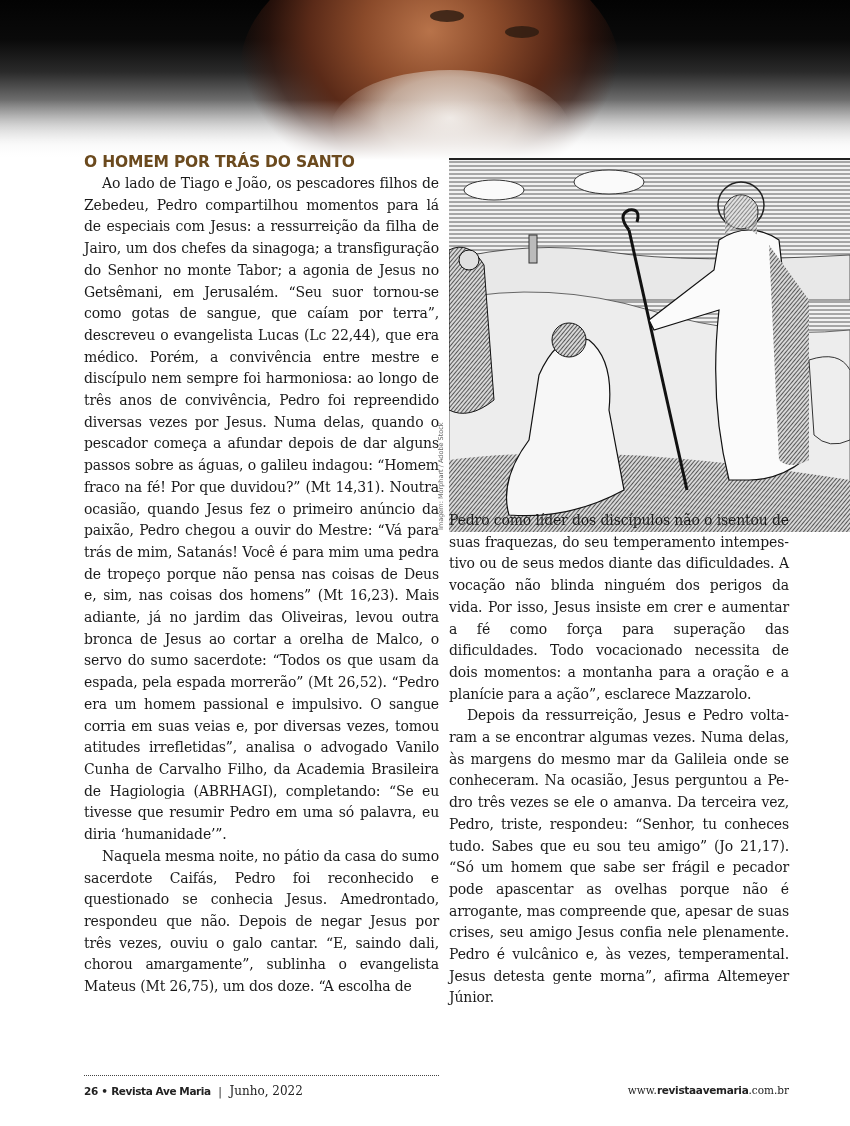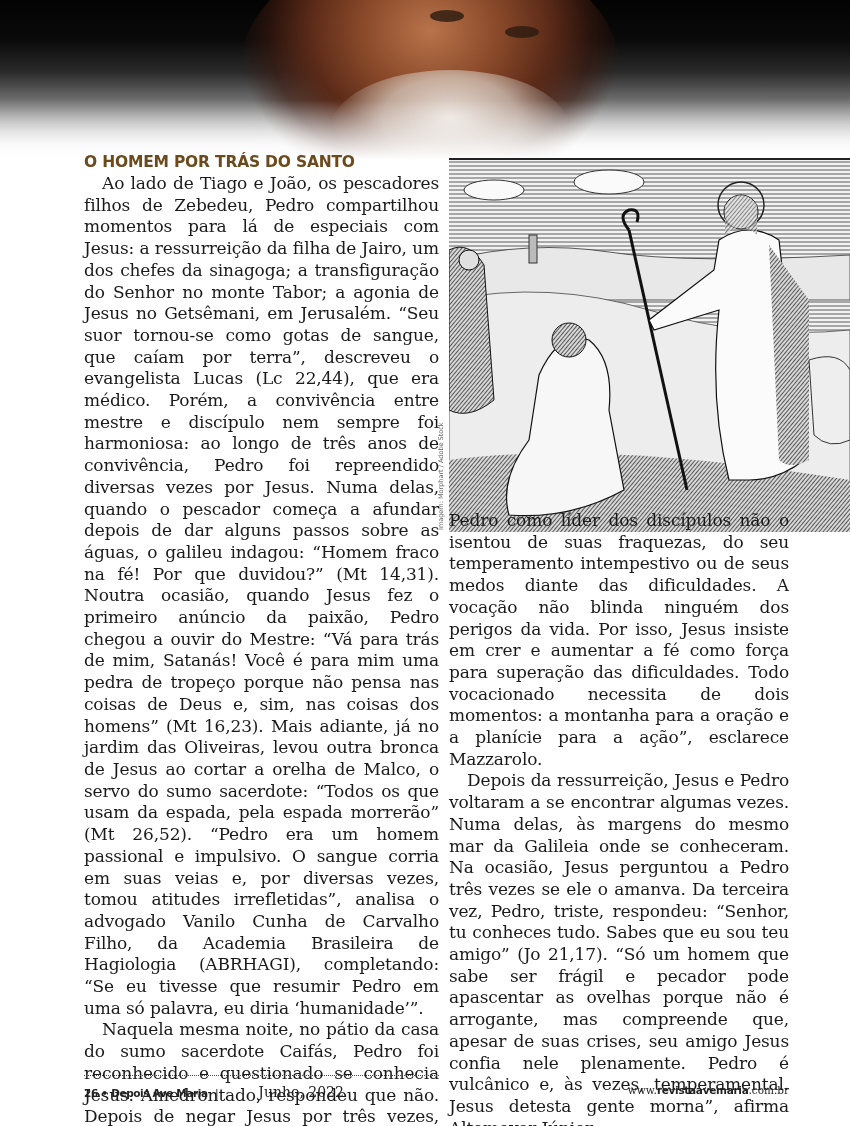--- a/index.html
+++ b/index.html
@@ -9,33 +9,33 @@
   .hero .glow { position:absolute; left:240px; top:-60px; width:380px; height:260px; border-radius:50%;
     background: radial-gradient(ellipse at 50% 35%, #b8734a 0%, #8a4a2a 25%, #5a2a18 45%, rgba(60,25,15,0.6) 60%, rgba(0,0,0,0) 72%); }
   .hero .beard { position:absolute; left:330px; top:70px; width:240px; height:120px; border-radius:50%;
     background: radial-gradient(ellipse at 50% 40%, rgba(240,235,230,0.95) 0%, rgba(220,210,200,0.7) 40%, rgba(255,255,255,0) 70%); }
   .hero .eye { position:absolute; top:10px; width:34px; height:12px; border-radius:50%; background:#2a1a10; opacity:0.8; }
   .hero .fade { position:absolute; left:0; bottom:0; width:100%; height:60px; background:linear-gradient(to bottom, rgba(255,255,255,0), #ffffff); }
 
   .col-left { position:absolute; left:84px; top:152px; width:355px; }
   .col-right { position:absolute; left:449px; top:510px; width:340px; }
   .heading { font-family:"DejaVu Sans", sans-serif; font-weight:bold; font-size:15.5px; color:#6b4a1e; letter-spacing:-0.2px; margin:0 0 1px 0; line-height:20px; }
-  p.body { margin:0; font-size:17px; line-height:21.7px; color:#1a1a1a; text-align:justify; hyphens:manual; letter-spacing:-0.15px; }
+  p.body { margin:0; font-size:14px; line-height:21.7px; color:#1a1a1a; text-align:justify; hyphens:manual; letter-spacing:-0.15px; }
   p.body.indent { text-indent:18px; }
 
   .figure { position:absolute; left:449px; top:158px; width:401px; height:372px; background:#f4f4f4; overflow:hidden; border-top:2px solid #222; }
   .figure svg { width:100%; height:100%; display:block; }
   .credit { position:absolute; left:430px; top:420px; width:14px; height:110px; }
   .credit span { position:absolute; left:7px; top:110px; transform:rotate(-90deg); transform-origin:0 0; white-space:nowrap; font-family:"DejaVu Sans", sans-serif; font-size:6.5px; color:#666; }
 
   .footer-rule { position:absolute; left:84px; top:1075px; width:355px; border-top:1px dotted #444; }
   .footer-left { position:absolute; left:84px; top:1084px; font-size:11px; color:#222; white-space:nowrap; }
   .footer-left .brand { font-family:"DejaVu Sans", sans-serif; font-weight:bold; font-size:10.5px; letter-spacing:-0.4px; }
   .footer-left .sep { margin:0 4px; }
-  .footer-left .date { font-family:"DejaVu Serif", serif; font-size:14px;margin-left:32px; }
+  .footer-left .date { font-family:"DejaVu Serif", serif; font-size:12px; }
   .footer-right { position:absolute; right:61px; top:1084px; font-size:10.5px; color:#222; white-space:nowrap; }
   .footer-right .bold { font-family:"DejaVu Sans", sans-serif; font-weight:bold; letter-spacing:-0.3px;margin-top:23px; }
 </style>
 </head>
 <body>
 
 <div class="hero">
   <div class="glow"></div>
   <div class="eye" style="left:430px"></div>
   <div class="eye" style="left:505px; top:26px"></div>
@@ -88,19 +88,19 @@
 
 <div class="col-right">
   <p class="body">Pedro como líder dos discípulos não o isentou de suas fraquezas, do seu temperamento intempes­tivo ou de seus medos diante das dificuldades. A vocação não blinda ninguém dos perigos da vida. Por isso, Jesus insiste em crer e aumentar a fé como força para superação das dificuldades. Todo vocacionado necessita de dois momentos: a montanha para a oração e a planície para a ação”, esclarece Mazzarolo.</p>
   <p class="body indent">Depois da ressurreição, Jesus e Pedro volta­ram a se encontrar algumas vezes. Numa delas, às margens do mesmo mar da Galileia onde se conheceram. Na ocasião, Jesus perguntou a Pe­dro três vezes se ele o amanva. Da terceira vez, Pedro, triste, respondeu: “Senhor, tu conheces tudo. Sabes que eu sou teu amigo” (Jo 21,17). “Só um homem que sabe ser frágil e pecador pode apascentar as ovelhas porque não é arrogan­te, mas compreende que, apesar de suas crises, seu amigo Jesus confia nele plenamente. Pedro é vulcânico e, às vezes, temperamental. Jesus detesta gente morna”, afirma Altemeyer Júnior.</p>
 </div>
 
 <div class="footer-rule"></div>
 <div class="footer-left">
   <span class="brand">26</span>
   <span class="brand">•</span>
-  <span class="brand">Depois Ave Maria</span>
+  <span class="brand">Revista Ave Maria</span>
   <span class="sep">|</span>
   <span class="date">Junho, 2022</span>
 </div>
 <div class="footer-right">
   <span>www.</span><span class="bold">revistaavemaria</span><span>.com.br</span>
 </div>
 
 </body></html>

